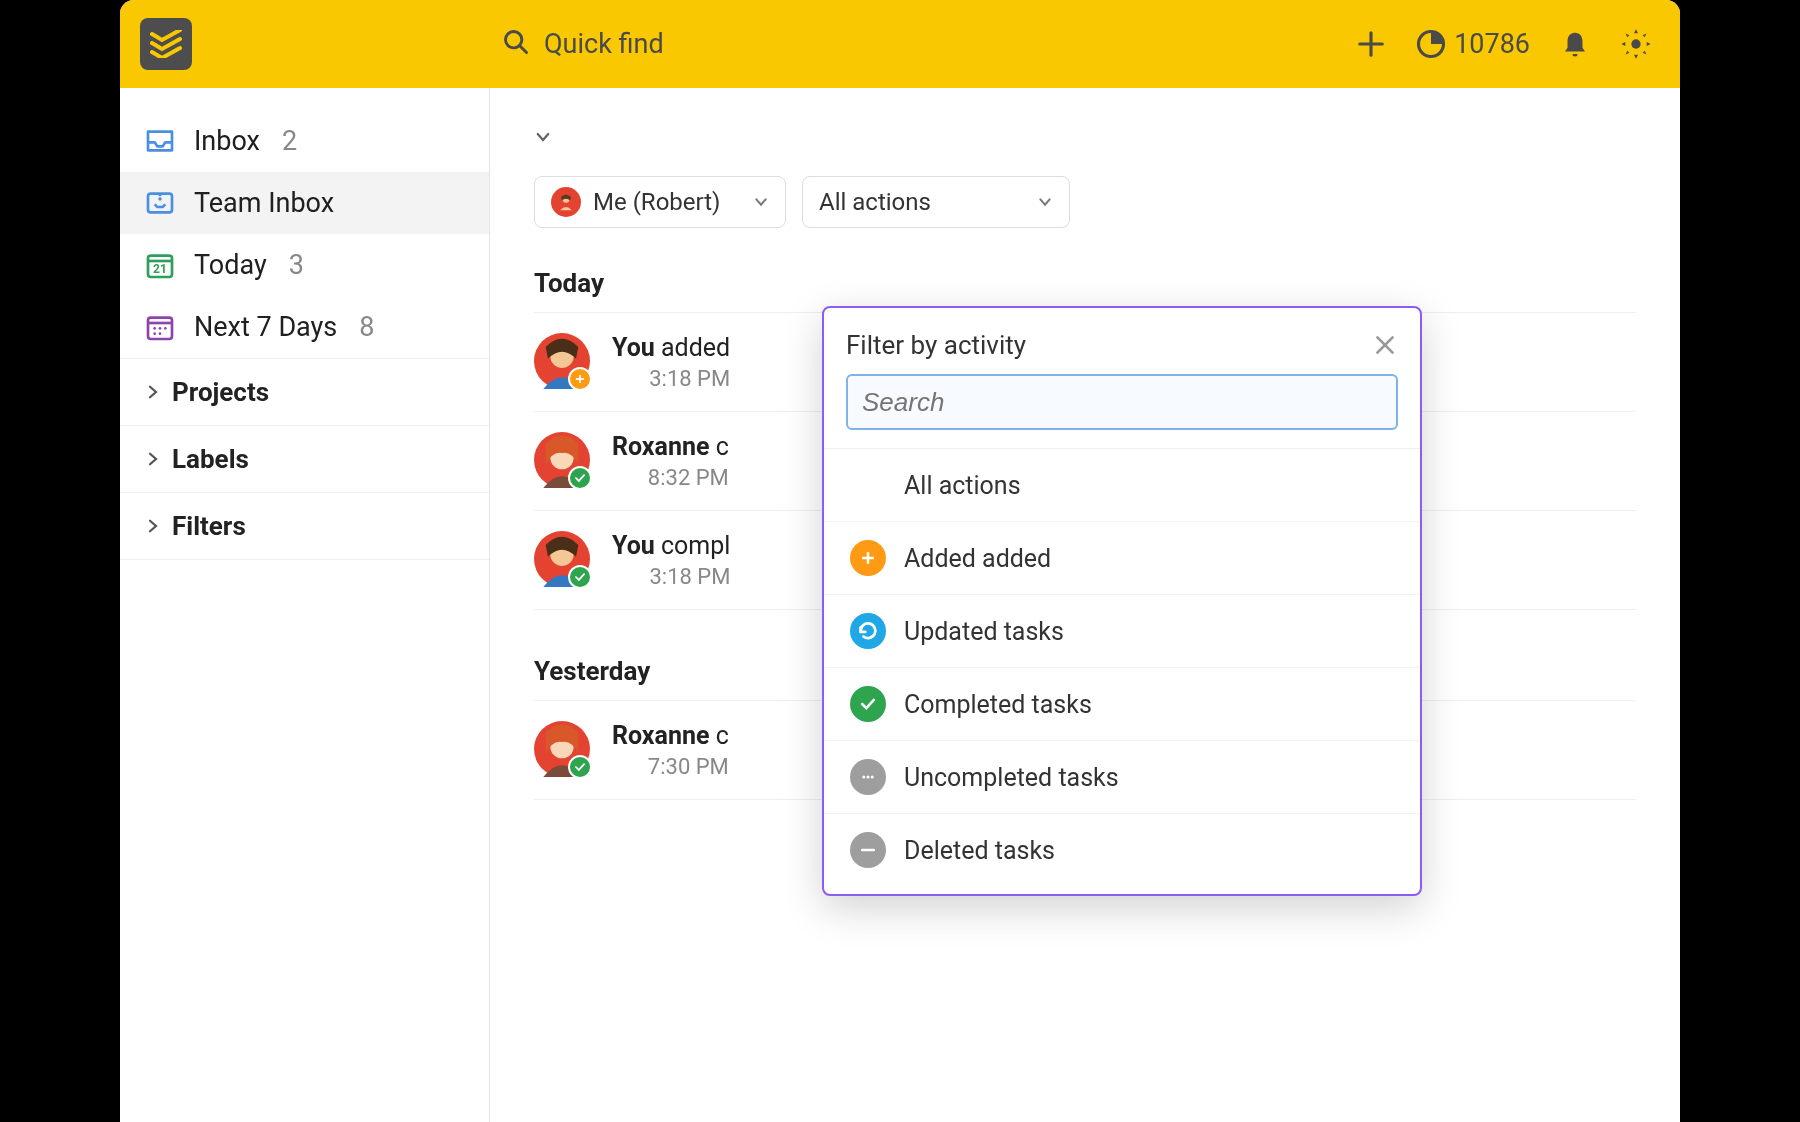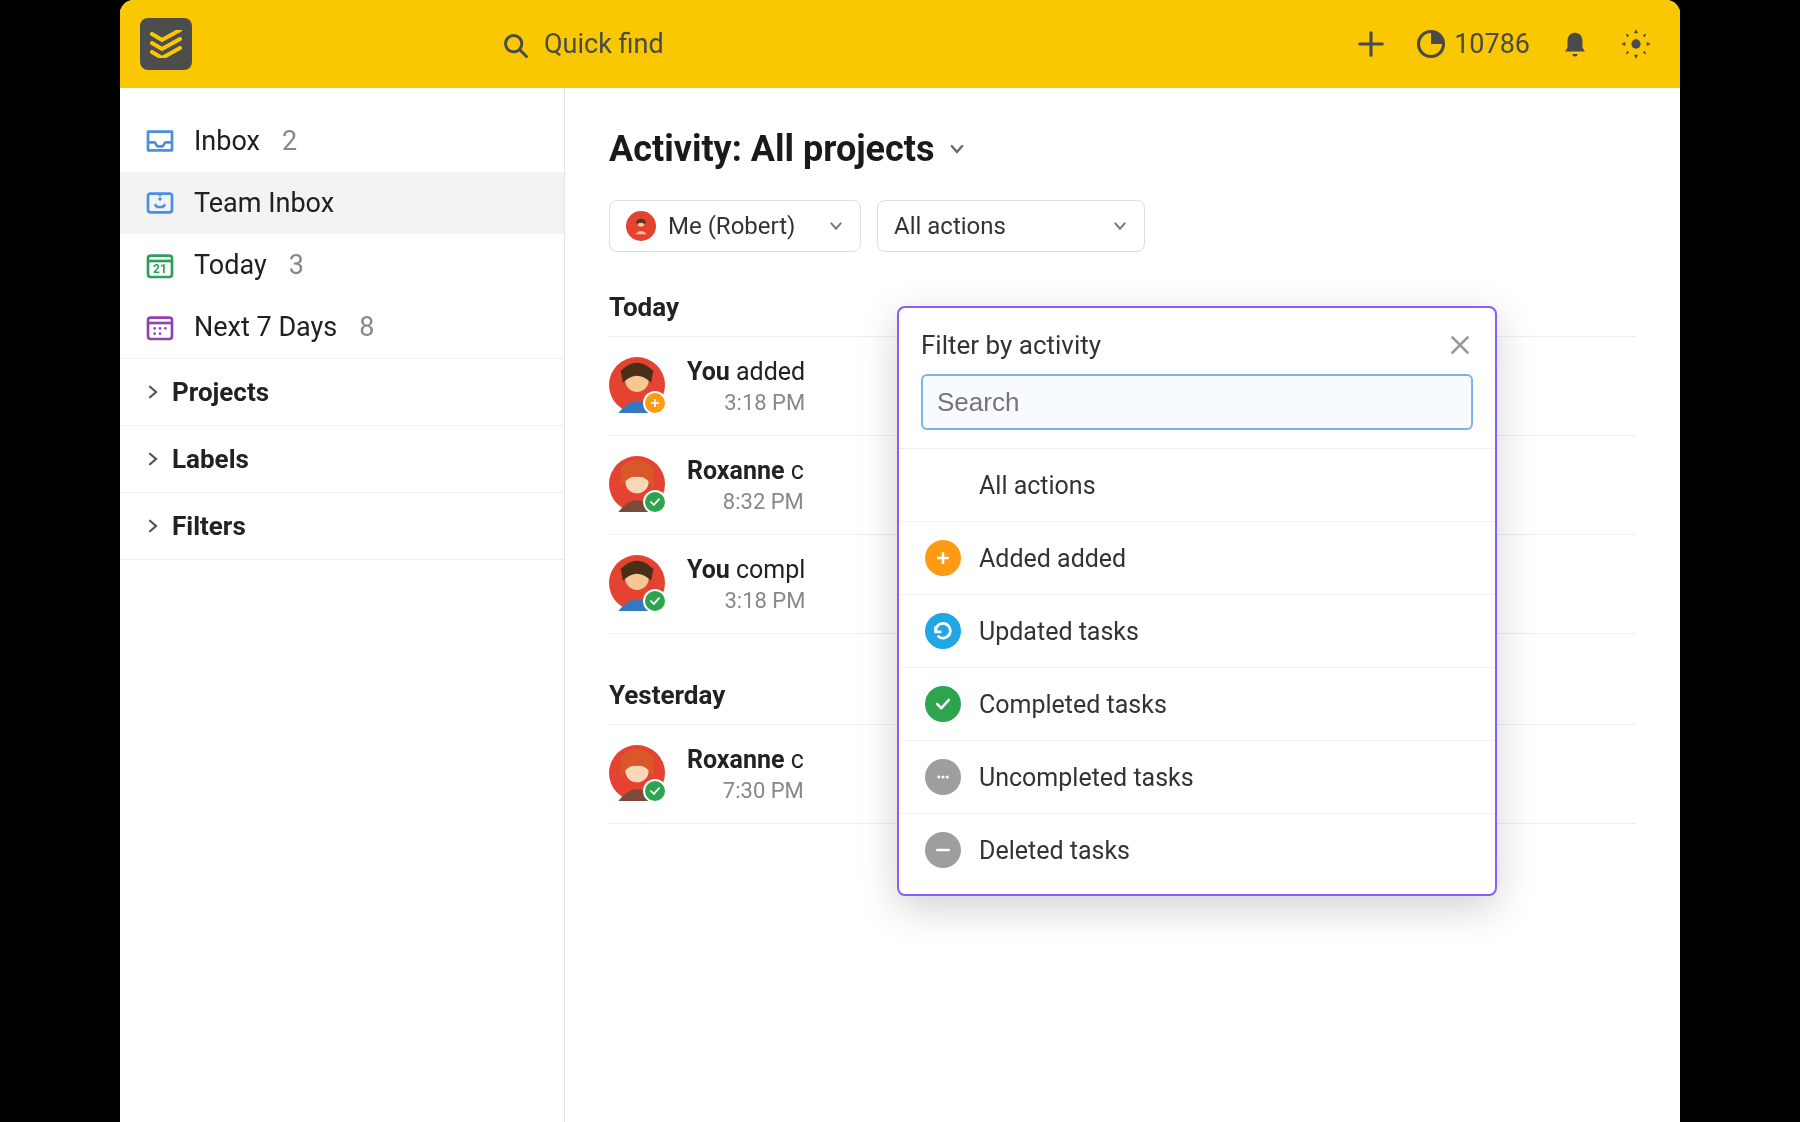--- a/index.html
+++ b/index.html
@@ -36,42 +36,42 @@
   border-radius: 8px;
   display: flex;
   align-items: center;
   justify-content: center;
   flex-shrink: 0;
 }
 .app-logo svg { width: 32px; height: 28px; }
 .search-wrap {
   margin-left: 310px;
   display: flex;
-  align-items: flex-end;
+  align-items: flex-start;
   gap: 14px;
   flex: 1;
   color: #4a4a4a;
 }
 .search-wrap svg { width: 28px; height: 28px; }
 .search-wrap span { font-size: 27px; color: #4a4a4a; }
 .topbar-right {
   display: flex;
   align-items: center;
   gap: 30px;
   color: #4a4a4a;
 }
 .karma-wrap { display: flex; align-items: center; gap: 8px; }
 .karma-wrap span { font-size: 27px; color: #4a4a4a; font-weight: 400;}
 .body {
   flex: 1;
   display: flex;
   min-height: 0;
 }
 .sidebar {
-  width: 445px;
+  width: 370px;
   background: #fff;
   border-right: 1px solid #e5e5e5;
   padding-top: 22px;
   flex-shrink: 0;
 }
 .nav-item {
   display: flex;
   align-items: center;
   gap: 18px;
   padding: 15px 24px;
@@ -196,20 +196,21 @@
 }
 .popover-search input {
   width: 100%;
   height: 56px;
   border: 2px solid #7fb3e8;
   border-radius: 6px;
   font-size: 26px;
   padding: 0 14px;
   outline: none;
   background: #f7fbff;
+  font-style: italic;
 }
 .popover-list {
   border-top: 1px solid #eee;
 }
 .popover-item {
   display:flex;
   align-items:center;
   gap: 18px;
   padding: 18px 26px;
   font-size: 25px;
@@ -336,21 +337,20 @@
         <svg width="18" height="18" viewBox="0 0 24 24">
             <path d="M8 5 L16 12 L8 19" stroke="#555" stroke-width="3" fill="none" stroke-linecap="round"></path>
           </svg>
         <span>Filters</span>
       </div>
     </div>
 
     <div class="main">
 
       <div class="page-title-row">
-        <span class="page-title">Activity: All projects</span>
         <svg width="18" height="18" viewBox="0 0 24 24" class="chev">
             <path d="M5 8 L12 16 L19 8" stroke="#666" stroke-width="3" fill="none" stroke-linecap="round"></path>
           </svg>
       </div>
 
       <div class="filters-row">
         <div class="filter-pill user">
           <span class="mini-avatar">
             <svg width="20" height="20" viewBox="0 0 24 24">
                 <circle cx="12" cy="9" r="4" fill="#f4c795"></circle>

